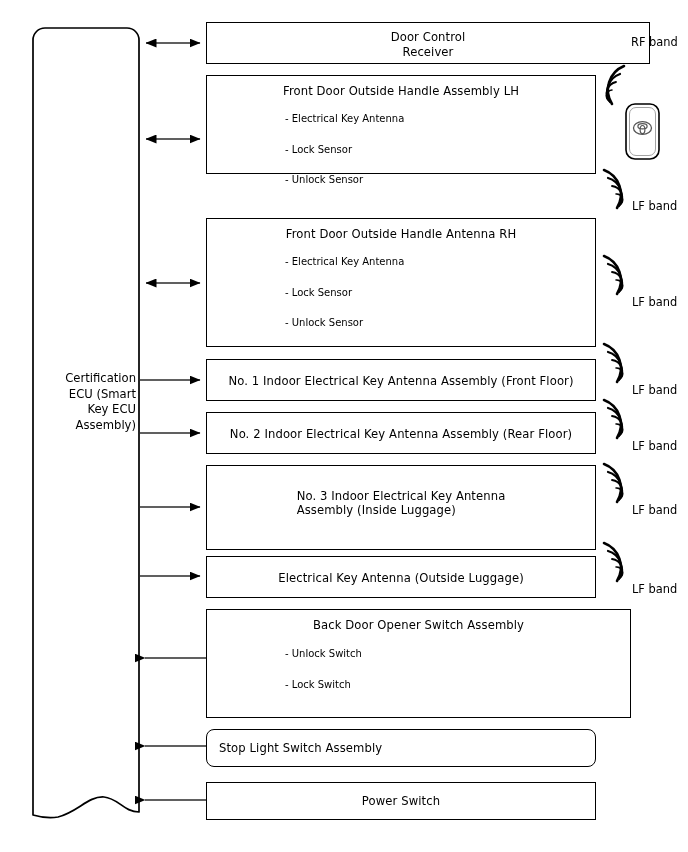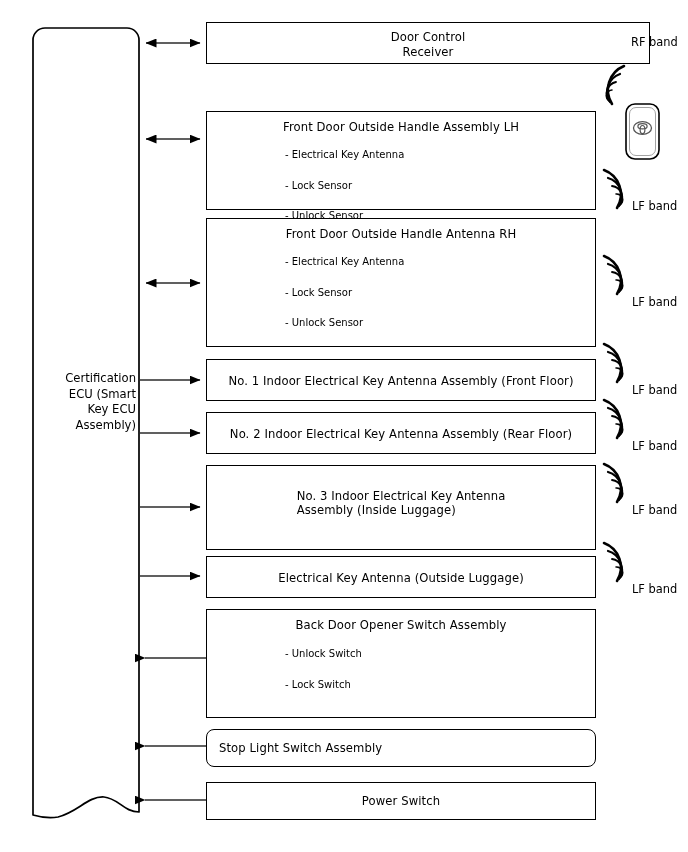--- a/index.html
+++ b/index.html
@@ -172,21 +172,21 @@
   <div class="ecu-label">Certification
 ECU (Smart
 Key ECU
 Assembly)</div>
 
   <div class="node-box" style="left:206px; top:22px; width:444px; height:42px;">
     <div class="box-title" style="top:7px;">Door Control
 Receiver</div>
   </div>
 
-  <div class="node-box" style="left:206px; top:75px; width:390px; height:99px;margin-top:36px;">
+  <div class="node-box" style="left:206px; top:75px; width:390px; height:99px;">
     <div class="box-title" style="top:8px;">Front Door Outside Handle Assembly LH</div>
     <div class="bullet" style="top:36px;">- Electrical Key Antenna</div>
     <div class="bullet" style="top:67px;">- Lock Sensor</div>
     <div class="bullet" style="top:97px;">- Unlock Sensor</div>
   </div>
 
   <div class="node-box" style="left:206px; top:218px; width:390px; height:129px;">
     <div class="box-title" style="top:8px;">Front Door Outside Handle Antenna RH</div>
     <div class="bullet" style="top:36px;">- Electrical Key Antenna</div>
     <div class="bullet" style="top:67px;">- Lock Sensor</div>
@@ -205,21 +205,21 @@
     <div class="box-title block-center" style="top:8px; text-align:center;">
       <span class="blockwrap" style="white-space:pre-line;">No. 3 Indoor Electrical Key Antenna
 Assembly (Inside Luggage)</span>
     </div>
   </div>
 
   <div class="node-box" style="left:206px; top:556px; width:390px; height:42px;">
     <div class="box-title" style="top:14px;">Electrical Key Antenna (Outside Luggage)</div>
   </div>
 
-  <div class="node-box" style="left:206px; top:609px; width:390px; height:109px;">
+  <div class="node-box" style="left:206px; top:609px; width:425px; height:109px;">
     <div class="box-title" style="top:8px;">Back Door Opener Switch Assembly</div>
     <div class="bullet" style="top:37px;">- Unlock Switch</div>
     <div class="bullet" style="top:68px;">- Lock Switch</div>
   </div>
 
   <div class="node-box" style="left:206px; top:729px; width:390px; height:38px;border-radius:8px;">
     <div class="box-title left-align" style="top:11px;">Stop Light Switch Assembly</div>
   </div>
 
   <div class="node-box" style="left:206px; top:782px; width:390px; height:38px;">

